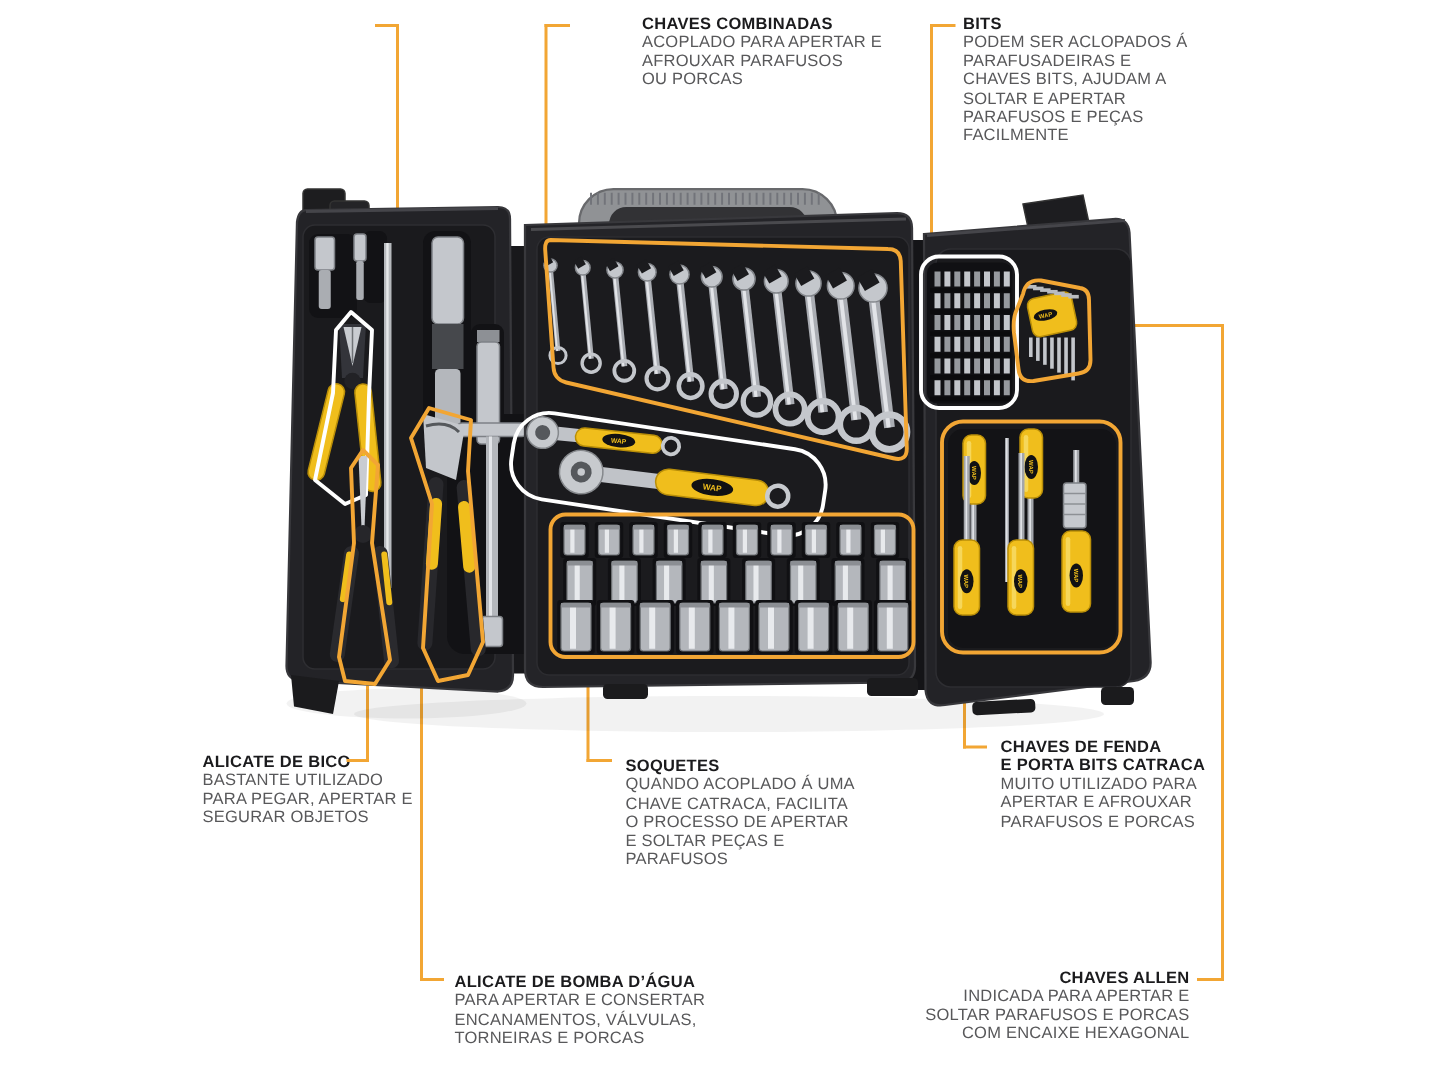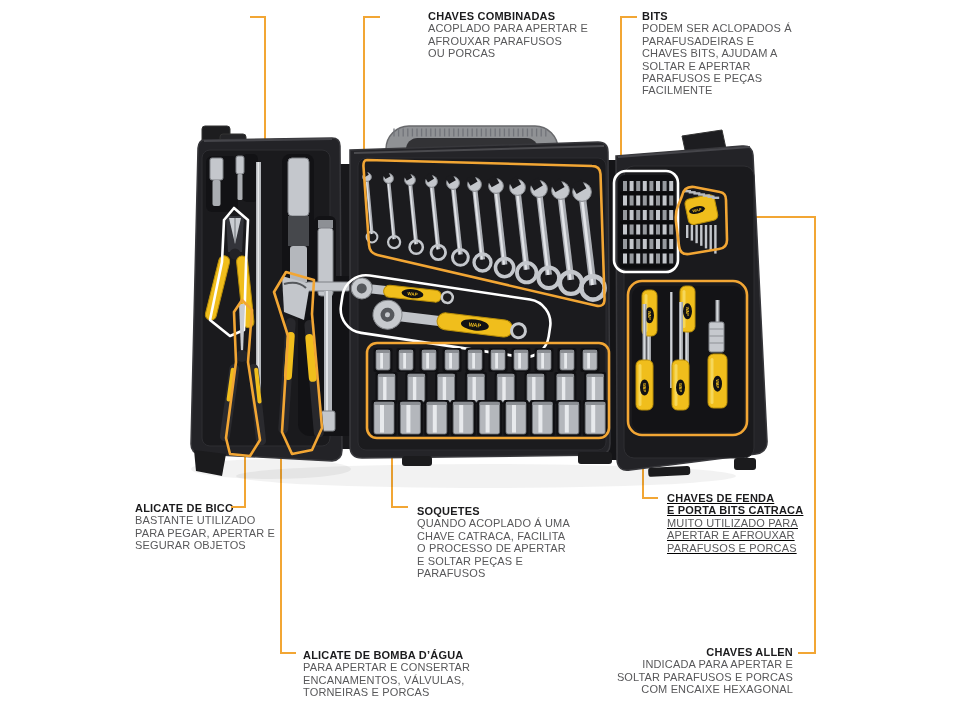--- a/index.html
+++ b/index.html
@@ -46,21 +46,21 @@
 
   <div class="label" style="left:417px;top:505px;width:180px;">
     <h3>SOQUETES</h3>
     <div class="desc">QUANDO ACOPLADO Á UMA
 CHAVE CATRACA, FACILITA
 O PROCESSO DE APERTAR
 E SOLTAR PEÇAS E
 PARAFUSOS</div>
   </div>
 
-  <div class="label" style="left:667px;top:492px;width:150px;text-decoration:underline;">
+  <div class="label" style="left:667px;top:492px;width:150px;">
     <h3>CHAVES DE FENDA
 E PORTA BITS CATRACA</h3>
     <div class="desc">MUITO UTILIZADO PARA
 APERTAR E AFROUXAR
 PARAFUSOS E PORCAS</div>
   </div>
 
   <div class="label r" style="left:583px;top:646px;width:210px;">
     <h3>CHAVES ALLEN</h3>
     <div class="desc">INDICADA PARA APERTAR E

